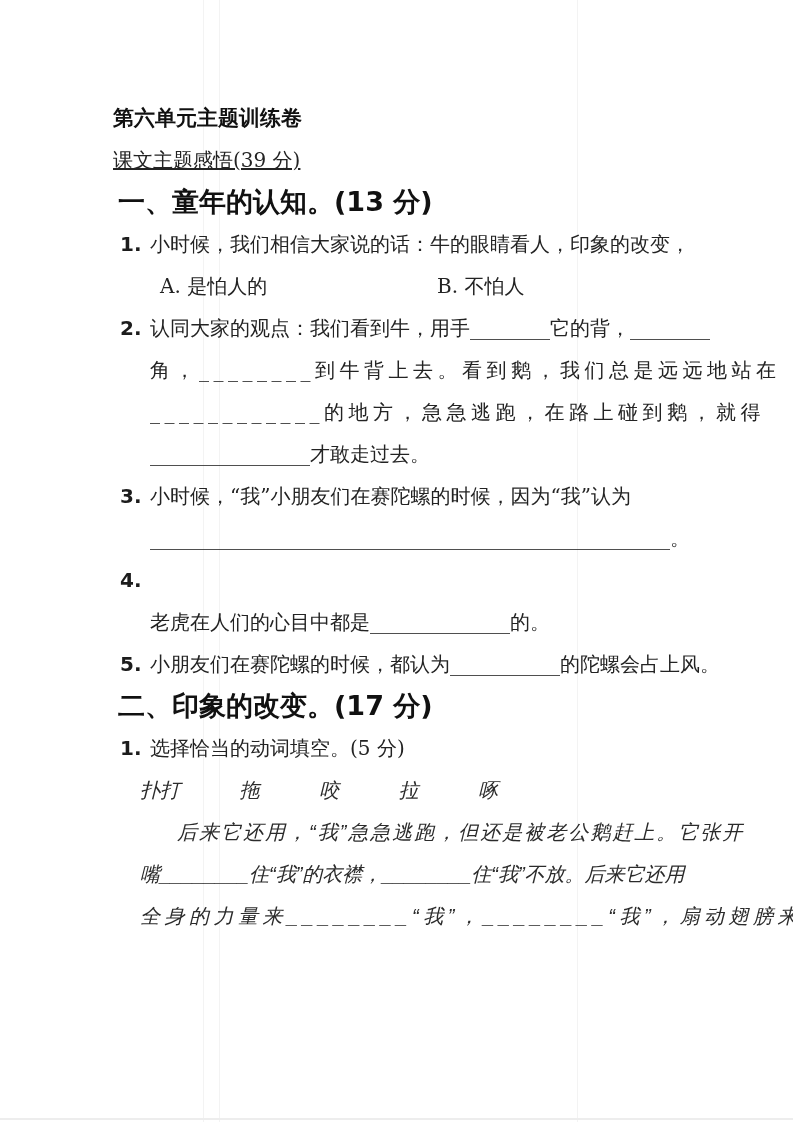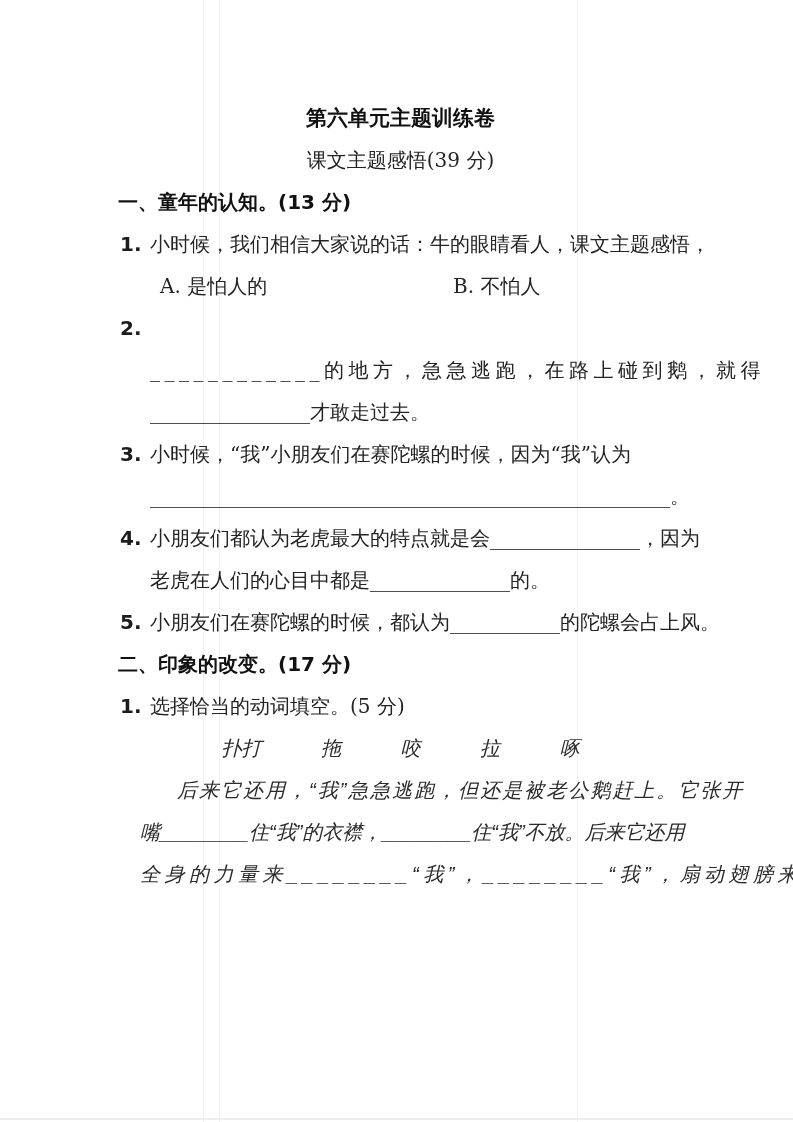--- a/index.html
+++ b/index.html
@@ -20,45 +20,45 @@
     left:113px;top:97px;
     width:575px;
   }
   .line{
     position:relative;
     height:42px;
     line-height:42px;
     font-size:20px;
     white-space:nowrap;
   }
-  .center{text-align:center;}
+  .center{text-align:left;}
   .title{
     font-family:"DejaVu Sans", sans-serif;
     font-weight:bold;
     font-size:21px;
     color:#111;
   }
-  .subtitle{font-size:20px;}
+  .subtitle{font-size:20px;text-decoration:underline;}
   .sec-heading{
     font-family:"DejaVu Sans", sans-serif;
     font-weight:bold;
-    font-size:20px;
+    font-size:27px;
     color:#111;
     padding-left:5px;
   }
   .q{padding-left:37px;}
   .qnum{
     position:absolute;
     left:7px;
     font-family:"DejaVu Sans", sans-serif;
     font-weight:bold;
     color:#1c1c1c;
   }
   .opt-a{padding-left:10px;}
-  .opt-b{position:absolute;left:340px;}
+  .opt-b{position:absolute;left:324px;}
   .spread{letter-spacing:4.5px;}
   .spread-sm{letter-spacing:2px;}
   .kai{
     font-family:Liberation Sans, sans-serif;
     font-style:italic;
     color:#2b2b2b;
   }
   .bank span{margin:0 27px;}
   .para-indent{padding-left:64px;}
   .para{padding-left:27px;}
@@ -75,48 +75,51 @@
 
   <div class="content">
 
     <div class="line center title">第六单元主题训练卷</div>
     <div class="line center subtitle">课文主题感悟(39 分)</div>
 
     <div class="line sec-heading">一、童年的认知。(13 分)</div>
 
     <div class="line q">
       <span class="qnum">1.</span>
-      <span>小时候，我们相信大家说的话：牛的眼睛看人，课文主题感悟，</span>
+      <span>小时候，我们相信大家说的话：牛的眼睛看人，印象的改变，</span>
     </div>
     <div class="line q">
       <span class="opt-a">A. 是怕人的</span>
       <span class="opt-b">B. 不怕人</span>
     </div>
 
     <div class="line q">
       <span class="qnum">2.</span>
+      <span>认同大家的观点：我们看到牛，用手________它的背，________</span>
+    </div>
+    <div class="line q spread">
+      <span>角，________到牛背上去。看到鹅，我们总是远远地站在</span>
     </div>
     <div class="line q spread">
       <span>____________的地方，急急逃跑，在路上碰到鹅，就得</span>
     </div>
     <div class="line q">
       <span>________________才敢走过去。</span>
     </div>
 
     <div class="line q">
       <span class="qnum">3.</span>
       <span>小时候，“我”小朋友们在赛陀螺的时候，因为“我”认为</span>
     </div>
     <div class="line q">
       <span>____________________________________________________。</span>
     </div>
 
     <div class="line q">
       <span class="qnum">4.</span>
-      <span>小朋友们都认为老虎最大的特点就是会_______________，因为</span>
     </div>
     <div class="line q">
       <span>老虎在人们的心目中都是______________的。</span>
     </div>
 
     <div class="line q">
       <span class="qnum">5.</span>
       <span>小朋友们在赛陀螺的时候，都认为___________的陀螺会占上风。</span>
     </div>
 

